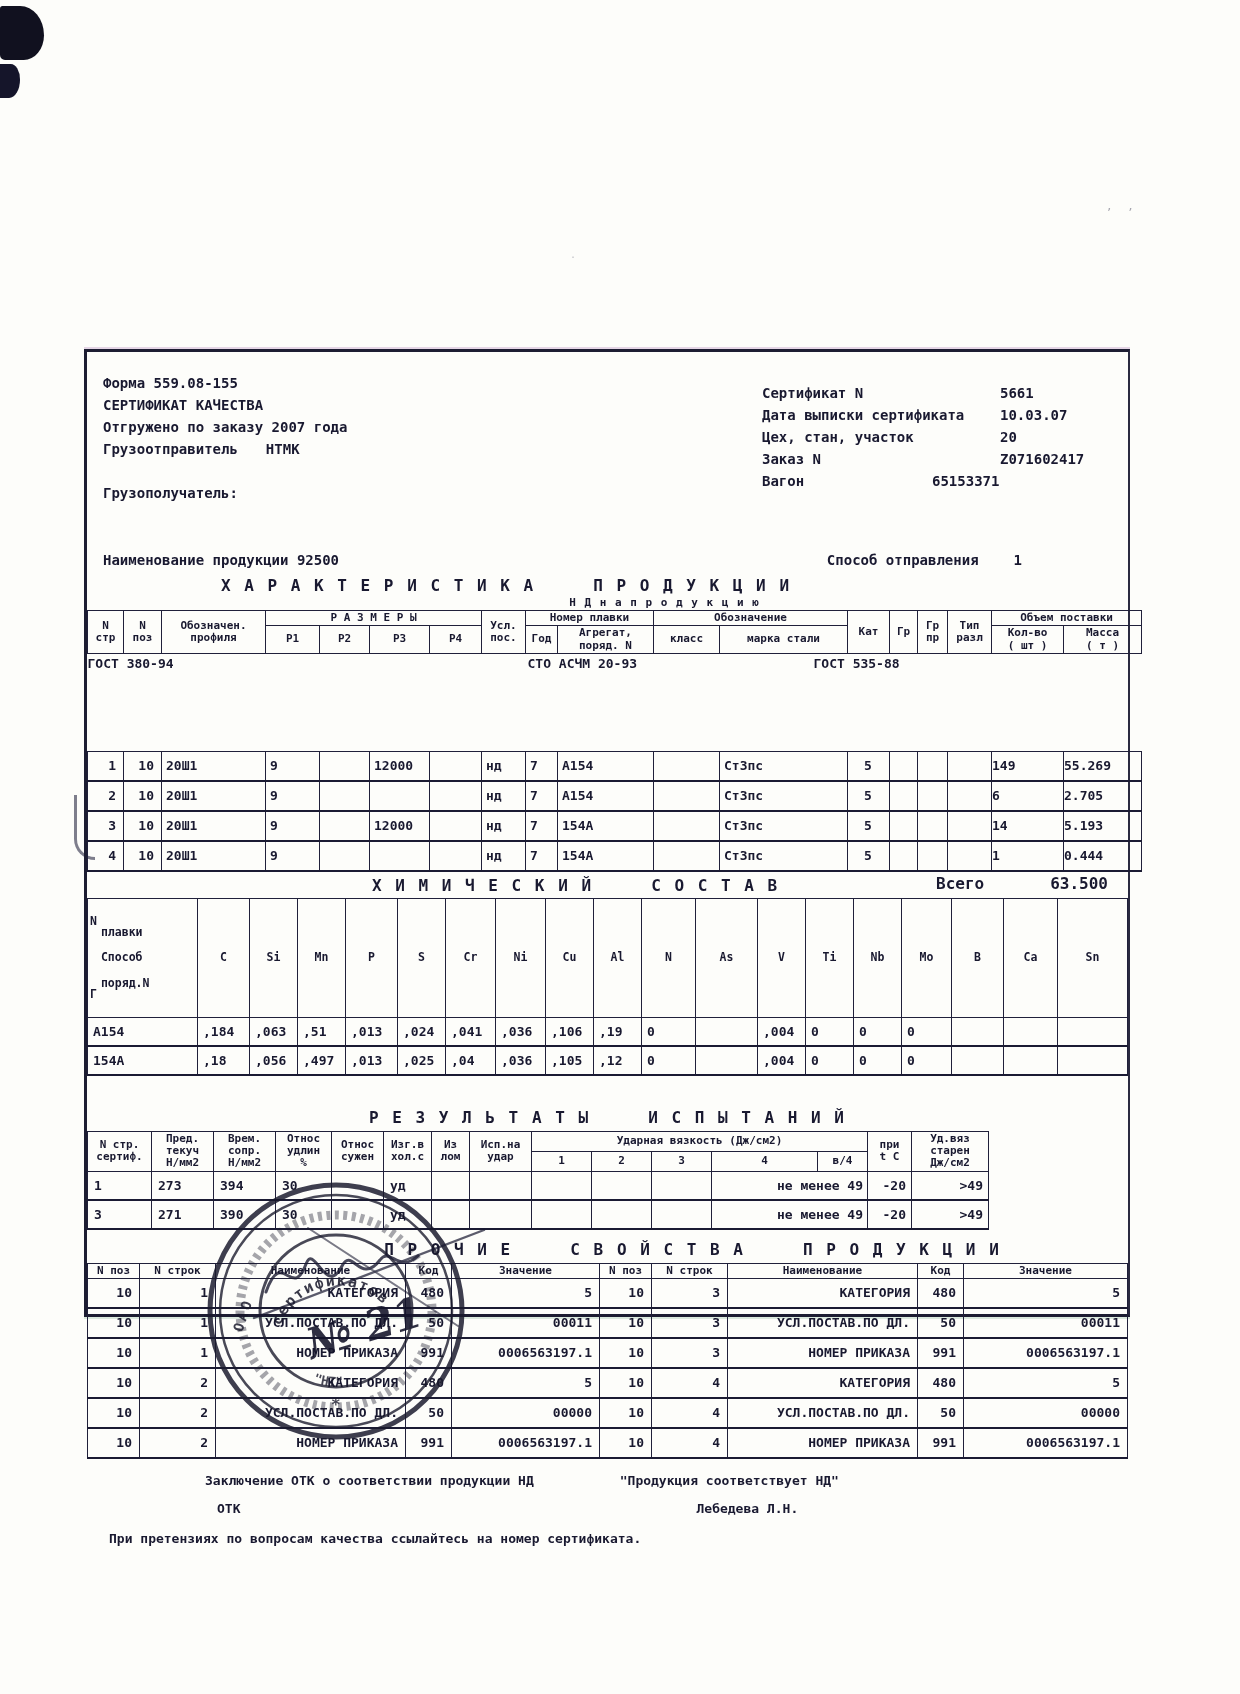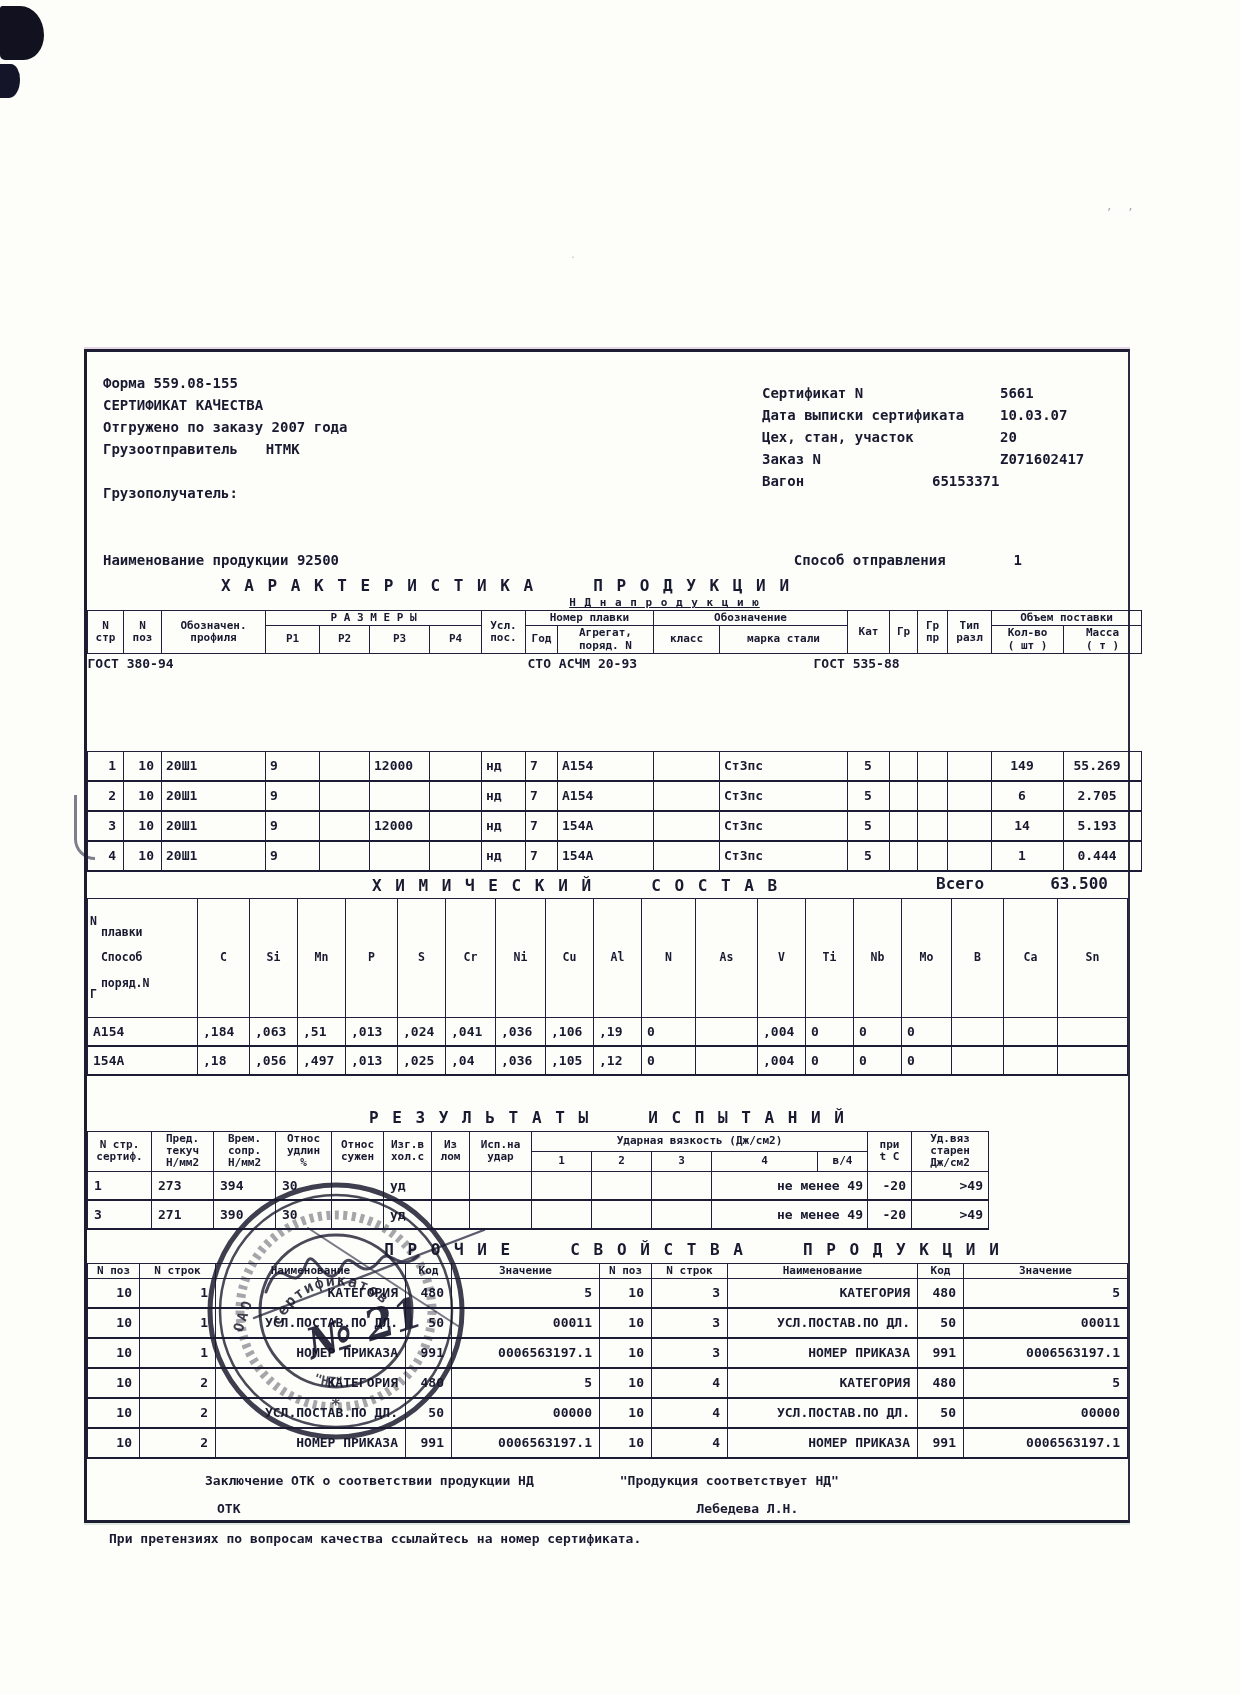--- a/index.html
+++ b/index.html
@@ -2,21 +2,21 @@
 <html><head>
 <meta charset="utf-8">
 <style>
   html,body{margin:0;padding:0;}
   body{
     width:1240px;height:1694px;position:relative;background:#fdfdfa;
     font-family:"DejaVu Sans Mono",monospace;color:#191930;
     font-weight:bold;overflow:hidden;
   }
   .doc{
-    position:absolute;left:84px;top:349px;width:1046px;height:1174px;
+    position:absolute;left:84px;top:349px;width:1046px;height:968px;
     border:3px solid #1d1d32;border-right:2px solid #2a2a40;
     box-shadow:0 -2px 0 rgba(120,40,140,.18), 0 2px 0 rgba(30,120,70,.15);
     background:transparent;box-sizing:border-box;
   }
   
   .blob1{position:absolute;left:0;top:6px;width:44px;height:54px;background:#11111f;border-radius:3px 65% 55% 6px;}
   .blob2{position:absolute;left:0;top:64px;width:20px;height:34px;background:#15152a;border-radius:0 55% 65% 0;}
   .speck-tr{position:absolute;left:1106px;top:200px;color:#8a8a96;font-size:11px;letter-spacing:4px;opacity:.75;font-weight:normal;}
   .speck-mid{position:absolute;left:570px;top:252px;color:#9a9aa4;font-size:10px;opacity:.6;font-weight:normal;}
   .curl{position:absolute;left:74px;top:795px;width:18px;height:62px;border-left:3px solid #2a2a44;border-bottom:3px solid #2a2a44;border-radius:0 0 0 22px;opacity:.6;}
@@ -24,42 +24,42 @@
   .hdr{display:flex;padding:20px 14px 0 16px;line-height:22px;font-size:14px;}
   .hdr-left .row{white-space:pre;}
   .gap-line{height:22px;}
   .hdr-right{margin-left:auto;width:352px;margin-top:10px;}
   .hdr-right .row{display:flex;line-height:22px;}
   .hdr-right .lbl{width:238px;white-space:pre;}
   .hdr-right .val{white-space:pre;}
   .shipper-line{display:flex;gap:28px;}
 
   .prod-line{display:flex;padding:0 14px 0 16px;margin-top:48px;font-size:14px;}
-  .prod-right{margin-left:auto;margin-right:92px;display:flex;gap:68px;}
+  .prod-right{margin-left:auto;margin-right:92px;display:flex;gap:35px;}
 
   .sec-title{font-size:16px;letter-spacing:2px;white-space:pre;}
   .t-char-title{margin:8px 0 2px 134px;}
   .band{position:relative;height:22px;margin-top:4px;}
   .band .c{position:absolute;left:285px;top:2px;}
   .band .r{position:absolute;right:20px;top:0;display:flex;gap:66px;}
 
   table{border-collapse:collapse;table-layout:fixed;width:100%;}
   th,td{border:1.6px solid #20203a;font-size:13px;white-space:pre-line;overflow:hidden;}
   th{font-size:11px;line-height:1.12;text-align:center;font-weight:bold;padding:1px 0;}
   td{height:26px;line-height:26px;white-space:pre;}
   tbody tr{border-bottom:2.4px solid #1b1b33;}
-  .nd-row th{border-left:none;border-right:none;border-top:none;height:13px;padding:0;font-size:11px;letter-spacing:1px;text-decoration:underline;}
+  .nd-row th{border-left:none;border-right:none;border-top:none;height:13px;padding:0;font-size:11px;letter-spacing:1px;}
   .gost-row td{border-left:none;border-right:none;height:19px;line-height:19px;position:relative;font-size:13px;}
   .gost-row span{position:absolute;top:0;}
   .g-left{left:0;} .g-mid{left:440px;} .g-right{left:726px;}
 
   #t-char td:nth-child(1),#t-char td:nth-child(2){text-align:right;padding-right:7px;}
   #t-char td{text-align:left;padding-left:4px;}
   #t-char td:nth-child(13){text-align:center;padding-left:0;}
-  #t-char td:nth-child(17),#t-char td:nth-child(18){text-align:center;padding-right:11px;padding-left:0;}
+  #t-char td:nth-child(17),#t-char td:nth-child(18){text-align:left;padding-right:11px;padding-left:0;}
 
   #t-chem th{font-size:11.5px;}
   #t-chem td{text-align:left;padding-left:5px;height:25px;line-height:25px;}
   .chem-corner{display:flex;gap:4px;align-items:stretch;padding:0 2px;}
   .chem-corner .ng{display:flex;flex-direction:column;justify-content:space-between;padding:2px 0;}
   .chem-corner .words{text-align:left;}
 
   #t-test{width:902px;}
   #t-test td{text-align:left;padding-left:6px;height:25px;line-height:25px;}
   #t-test td:nth-child(12){text-align:right;padding-right:4px;}

